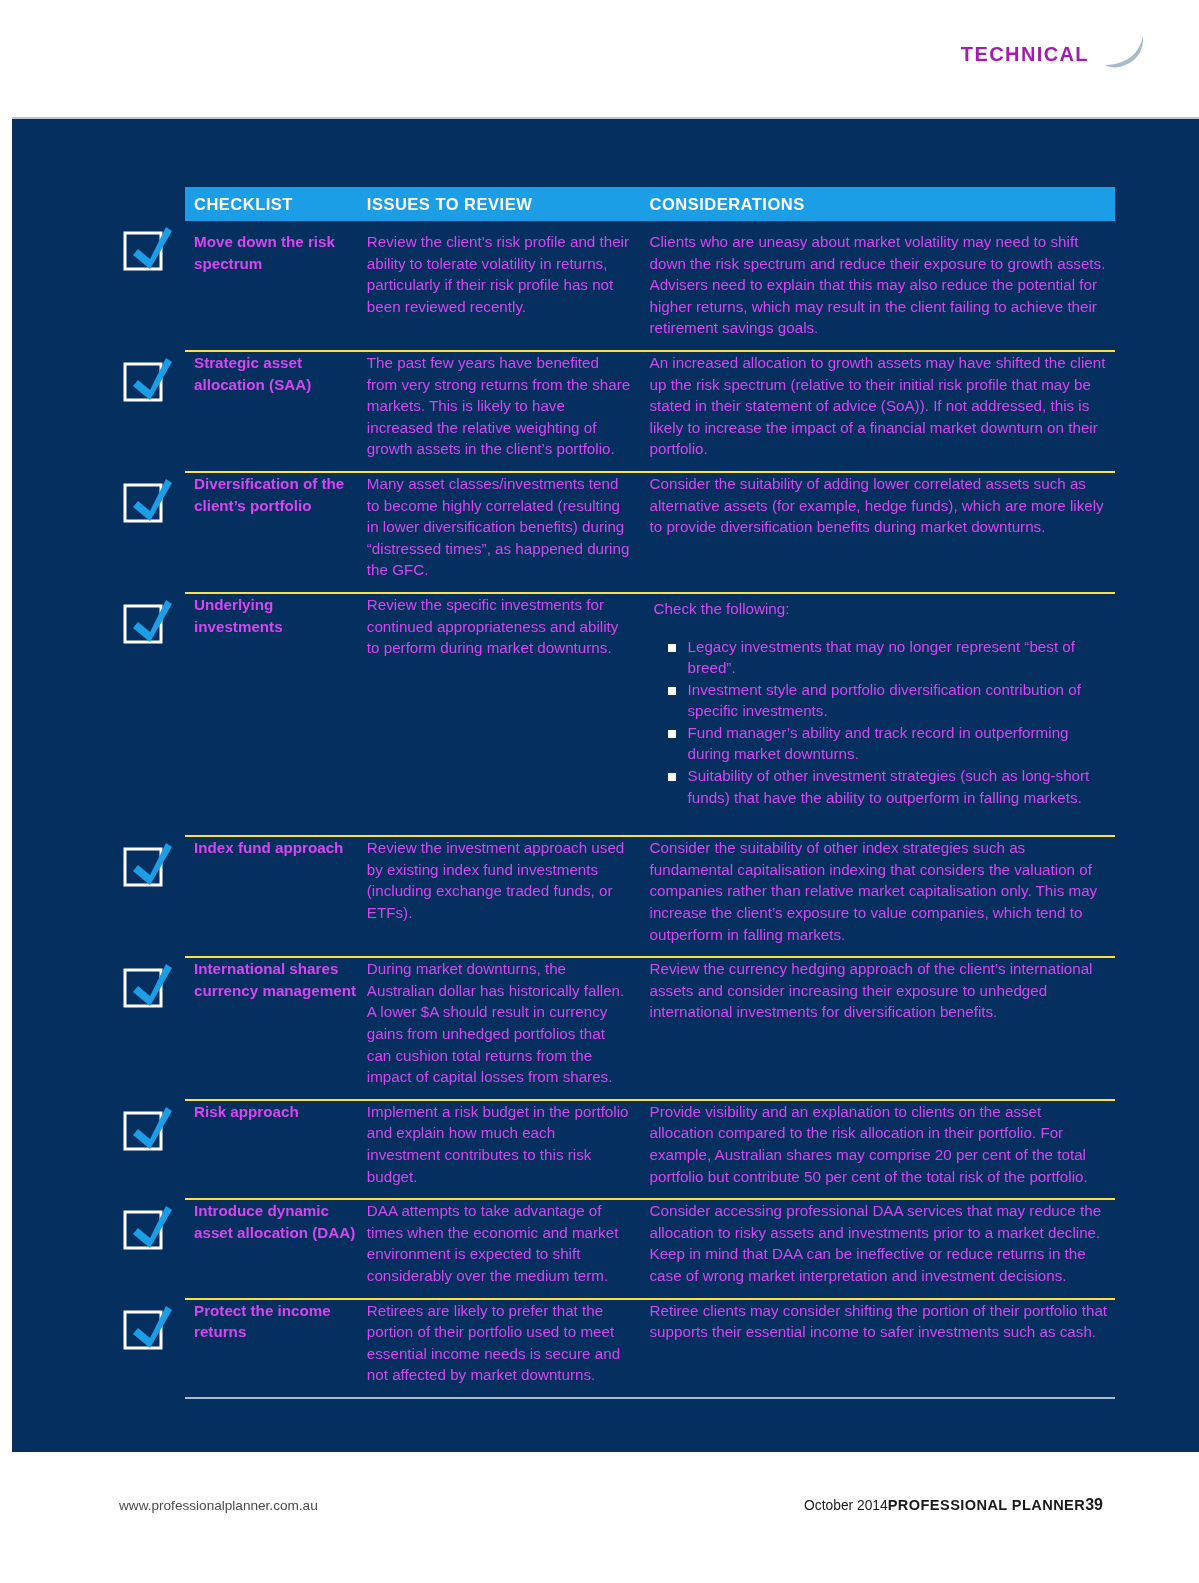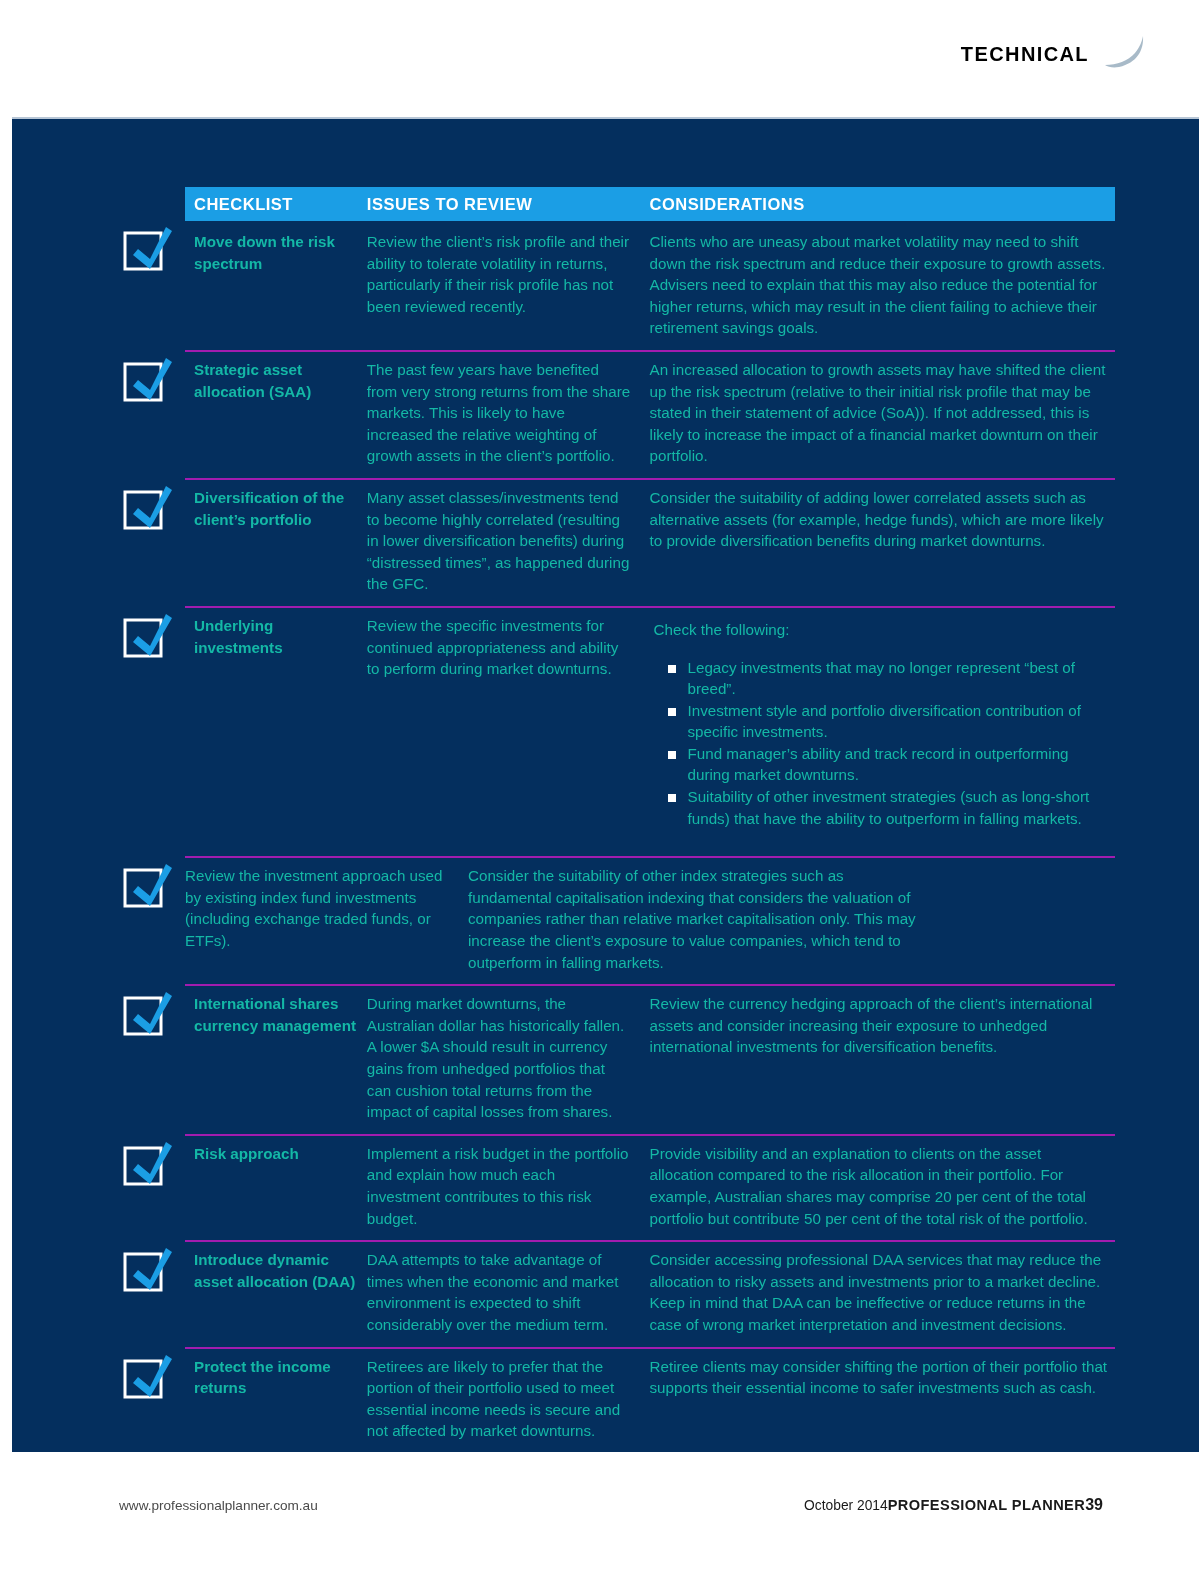--- a/index.html
+++ b/index.html
@@ -30,21 +30,21 @@
     display: flex;
     align-items: center;
     gap: 14px;
     margin-right: 52px;
     margin-top: -8px;
   }
   .technical-label {
     font-size: 20px;
     font-weight: bold;
     letter-spacing: 1.4px;
-    color: #000000;
+    color: #a21caf;
     font-family: "Liberation Sans", sans-serif;
   }
   .swoosh {
     width: 44px;
     height: 42px;
     display: block;
   }
 
   
   .dark-panel {
@@ -77,31 +77,31 @@
     font-weight: bold;
     letter-spacing: 0.5px;
     font-family: "Liberation Sans", sans-serif;
   }
   .col-a { width: 182px; padding-left: 9px; box-sizing: border-box; }
   .col-b { width: 283px; box-sizing: border-box; }
   .col-c { width: 466px; box-sizing: border-box; }
 
   .row {
     display: flex;
-    border-top: 2px solid #a21caf;
+    border-top: 2px solid #fde047;
     position: relative;
-    padding-top: 7px;
+    padding-top: 0;
     padding-bottom: 11px;
     min-height: 0;
   }
   .row:first-of-type { border-top: none; padding-top: 10px; }
   .table .rows { border-bottom: 2px solid #a8bcd0; }
 
   .cell {
-    color: #14b8a6;
+    color: #d946ef;
     font-size: 15.2px;
     line-height: 21.6px;
     font-family: "Liberation Sans", sans-serif;
   }
   .cell.title {
     font-weight: bold;
     padding-left: 9px;
     padding-right: 10px;
     box-sizing: border-box;
   }
@@ -241,20 +241,21 @@
             <li>Suitability of other investment strategies (such as long-short funds) that have the ability to outperform in falling markets.</li>
           </ul>
         </div>
       </div>
 
       <div class="row">
         <svg class="check-icon" viewBox="0 0 54 48">
           <rect x="3" y="8" width="36" height="36" fill="none" stroke="#ffffff" stroke-width="3"></rect>
           <path d="M44 2 L28 34 L16 24 L11 30 L28 44 L50 6 Z" fill="#1b9ee5"></path>
         </svg>
+        <div class="cell title col-a">Index fund approach</div>
         <div class="cell issues col-b">Review the investment approach used by existing index fund investments (including exchange traded funds, or ETFs).</div>
         <div class="cell cons col-c">Consider the suitability of other index strategies such as fundamental capitalisation indexing that considers the valuation of companies rather than relative market capitalisation only. This may increase the client’s exposure to value companies, which tend to outperform in falling markets.</div>
       </div>
 
       <div class="row">
         <svg class="check-icon" viewBox="0 0 54 48">
           <rect x="3" y="8" width="36" height="36" fill="none" stroke="#ffffff" stroke-width="3"></rect>
           <path d="M44 2 L28 34 L16 24 L11 30 L28 44 L50 6 Z" fill="#1b9ee5"></path>
         </svg>
         <div class="cell title col-a">International shares currency management</div>

